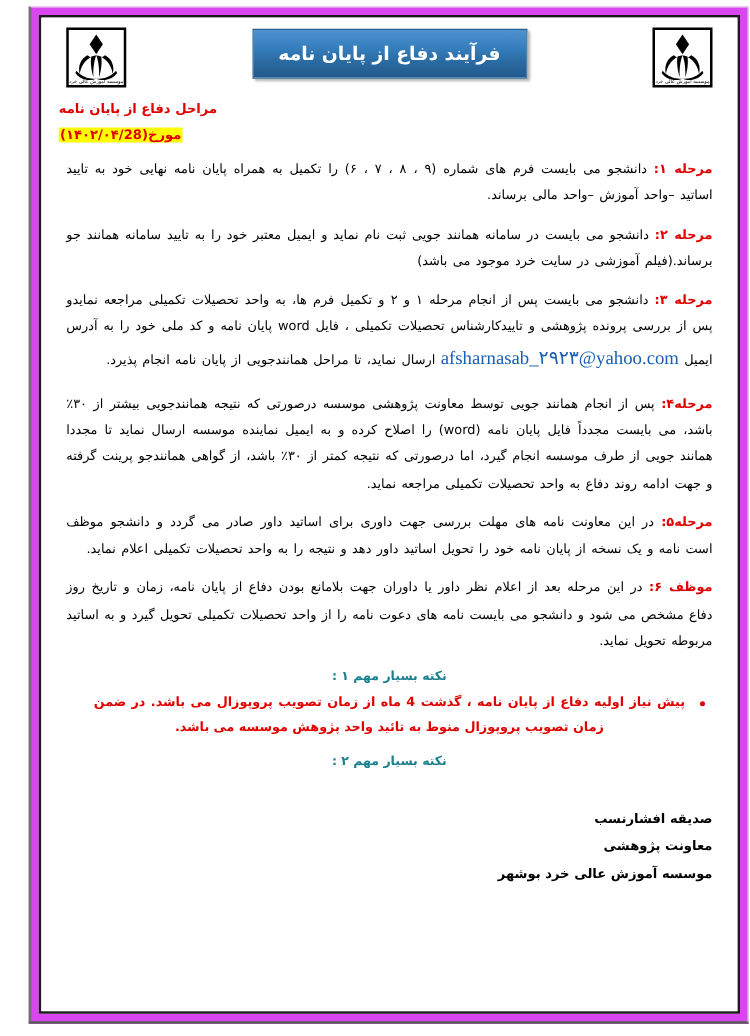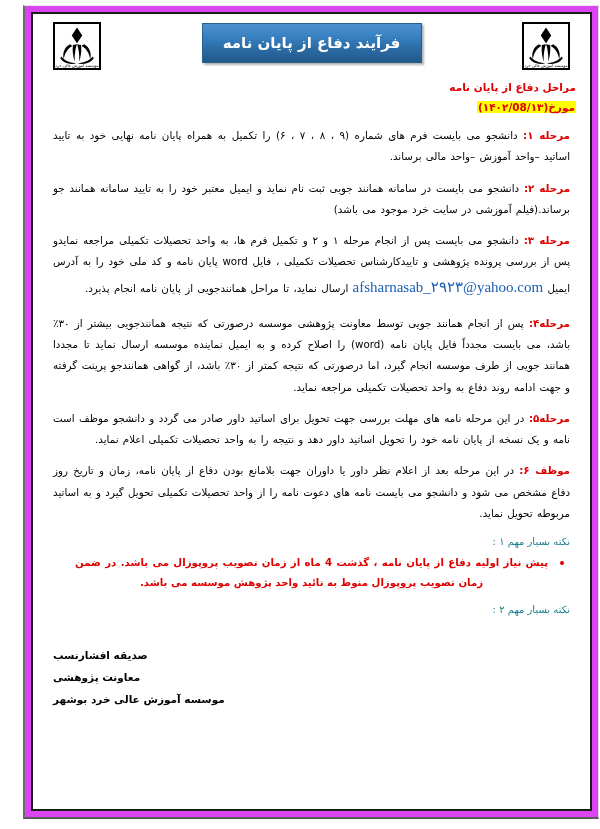--- a/index.html
+++ b/index.html
@@ -81,21 +81,21 @@
     box-shadow: 2px 2px 2px rgba(0,0,0,0.30);
     color: #ffffff;
     font-weight: bold;
     font-size: 15px;
     letter-spacing: 0;
     white-space: nowrap;
   }
 
   
   .subtitle-wrap {
-    text-align: right;
+    text-align: left;
     margin-top: 2px;
   }
   .subtitle {
     color: #e00000;
     font-weight: bold;
     font-size: 10.5px;
     line-height: 1.5;
   }
   .subtitle-date {
     display: inline-block;
@@ -134,25 +134,25 @@
     font-size: 15px;
   }
   .latin {
     direction: ltr;
     unicode-bidi: embed;
     display: inline-block;
   }
 
   
   .note-heading {
-    text-align: right;
+    text-align: center;
     color: #1b7f8e;
     font-size: 10px;
     margin: 12px 0 6px 0;
-    font-weight: normal;
+    font-weight: bold;
   }
   .note-list {
     list-style: none;
     margin: 0 0 2px 0;
     padding: 0;
   }
   .note-item {
     position: relative;
     color: #e00000;
     font-weight: bold;
@@ -170,21 +170,21 @@
     top: 8px;
     width: 4px;
     height: 4px;
     background: #e00000;
     border-radius: 50%;
   }
 
   
   .signature {
     margin-top: 30px;
-    text-align: left;
+    text-align: right;
     color: #000000;
     font-weight: bold;
     font-size: 10.5px;
     line-height: 2.05;
   }
   .signature div { white-space: nowrap; }
 </style>
 </head>
 <body>
 
@@ -220,21 +220,21 @@
           </svg>
         </div>
 
         <div class="title-banner">
           <span>فرآیند دفاع از پایان نامه</span>
         </div>
       </div>
 
       <div class="subtitle-wrap">
         <div class="subtitle">مراحل دفاع از پایان نامه</div>
-        <div class="subtitle-date">مورخ(۱۴۰۲/08/۱۳)</div>
+        <div class="subtitle-date">مورخ(۱۴۰۲/۰۴/28)</div>
       </div>
 
       <div class="content">
 
         <p class="stage">
           <span class="stage-label">مرحله ۱:</span><span> دانشجو می بایست فرم های شماره (۹ ، ۸ ، ۷ ، ۶) را تکمیل به همراه پایان نامه نهایی خود به تایید اساتید –واحد آموزش –واحد مالی برساند.</span>
         </p>
 
         <p class="stage">
           <span class="stage-label">مرحله ۲:</span><span> دانشجو می بایست در سامانه همانند جویی ثبت نام نماید و ایمیل معتبر خود را به تایید سامانه همانند جو برساند.(فیلم آموزشی در سایت خرد موجود می باشد)</span>
@@ -242,21 +242,21 @@
 
         <p class="stage">
           <span class="stage-label">مرحله ۳:</span><span> دانشجو می بایست پس از انجام مرحله ۱ و ۲ و تکمیل فرم ها، به واحد تحصیلات تکمیلی مراجعه نمایدو پس از بررسی پرونده پژوهشی و تاییدکارشناس تحصیلات تکمیلی ، فایل </span><span class="latin">word</span><span> پایان نامه  و کد ملی خود را به آدرس ایمیل </span><span class="email">afsharnasab_۲۹۲۳@yahoo.com</span><span> ارسال نماید، تا مراحل همانندجویی از پایان نامه انجام پذیرد.</span>
         </p>
 
         <p class="stage">
           <span class="stage-label">مرحله۴:</span><span> پس از انجام همانند جویی توسط معاونت پژوهشی موسسه درصورتی که نتیجه همانندجویی بیشتر از ۳۰٪ باشد، می بایست مجدداً فایل  پایان نامه (</span><span class="latin">word</span><span>) را اصلاح کرده و به ایمیل نماینده موسسه  ارسال نماید تا مجددا همانند جویی از طرف  موسسه انجام گیرد، اما درصورتی که نتیجه کمتر از ۳۰٪ باشد، از گواهی همانندجو پرینت گرفته و جهت ادامه روند دفاع    به واحد تحصیلات تکمیلی مراجعه نماید.</span>
         </p>
 
         <p class="stage">
-          <span class="stage-label">مرحله۵:</span><span> در این مرحله نامه های مهلت بررسی جهت تحویل برای اساتید داور صادر می گردد و دانشجو موظف است نامه و یک نسخه از پایان نامه خود را تحویل اساتید داور دهد و نتیجه را به واحد تحصیلات تکمیلی اعلام نماید.</span>
+          <span class="stage-label">مرحله۵:</span><span> در این معاونت نامه های مهلت بررسی جهت داوری برای اساتید داور صادر می گردد و دانشجو موظف است نامه و یک نسخه از پایان نامه خود را تحویل اساتید داور دهد و نتیجه را به واحد تحصیلات تکمیلی اعلام نماید.</span>
         </p>
 
         <p class="stage">
           <span class="stage-label">موظف ۶:</span><span> در این مرحله بعد از اعلام نظر داور یا داوران جهت بلامانع بودن دفاع از پایان نامه، زمان و تاریخ روز دفاع مشخص می شود و دانشجو می بایست نامه های دعوت نامه را از واحد تحصیلات تکمیلی تحویل گیرد و به اساتید مربوطه تحویل نماید.</span>
         </p>
 
         <div class="note-heading">نکته بسیار مهم ۱ :</div>
         <ul class="note-list">
           <li class="note-item">پیش نیاز اولیه دفاع از پایان نامه ، گذشت 4 ماه از زمان تصویب پروپوزال می باشد. در ضمن زمان تصویب پروپوزال منوط به تائید واحد پژوهش موسسه می باشد.</li>
         </ul>

